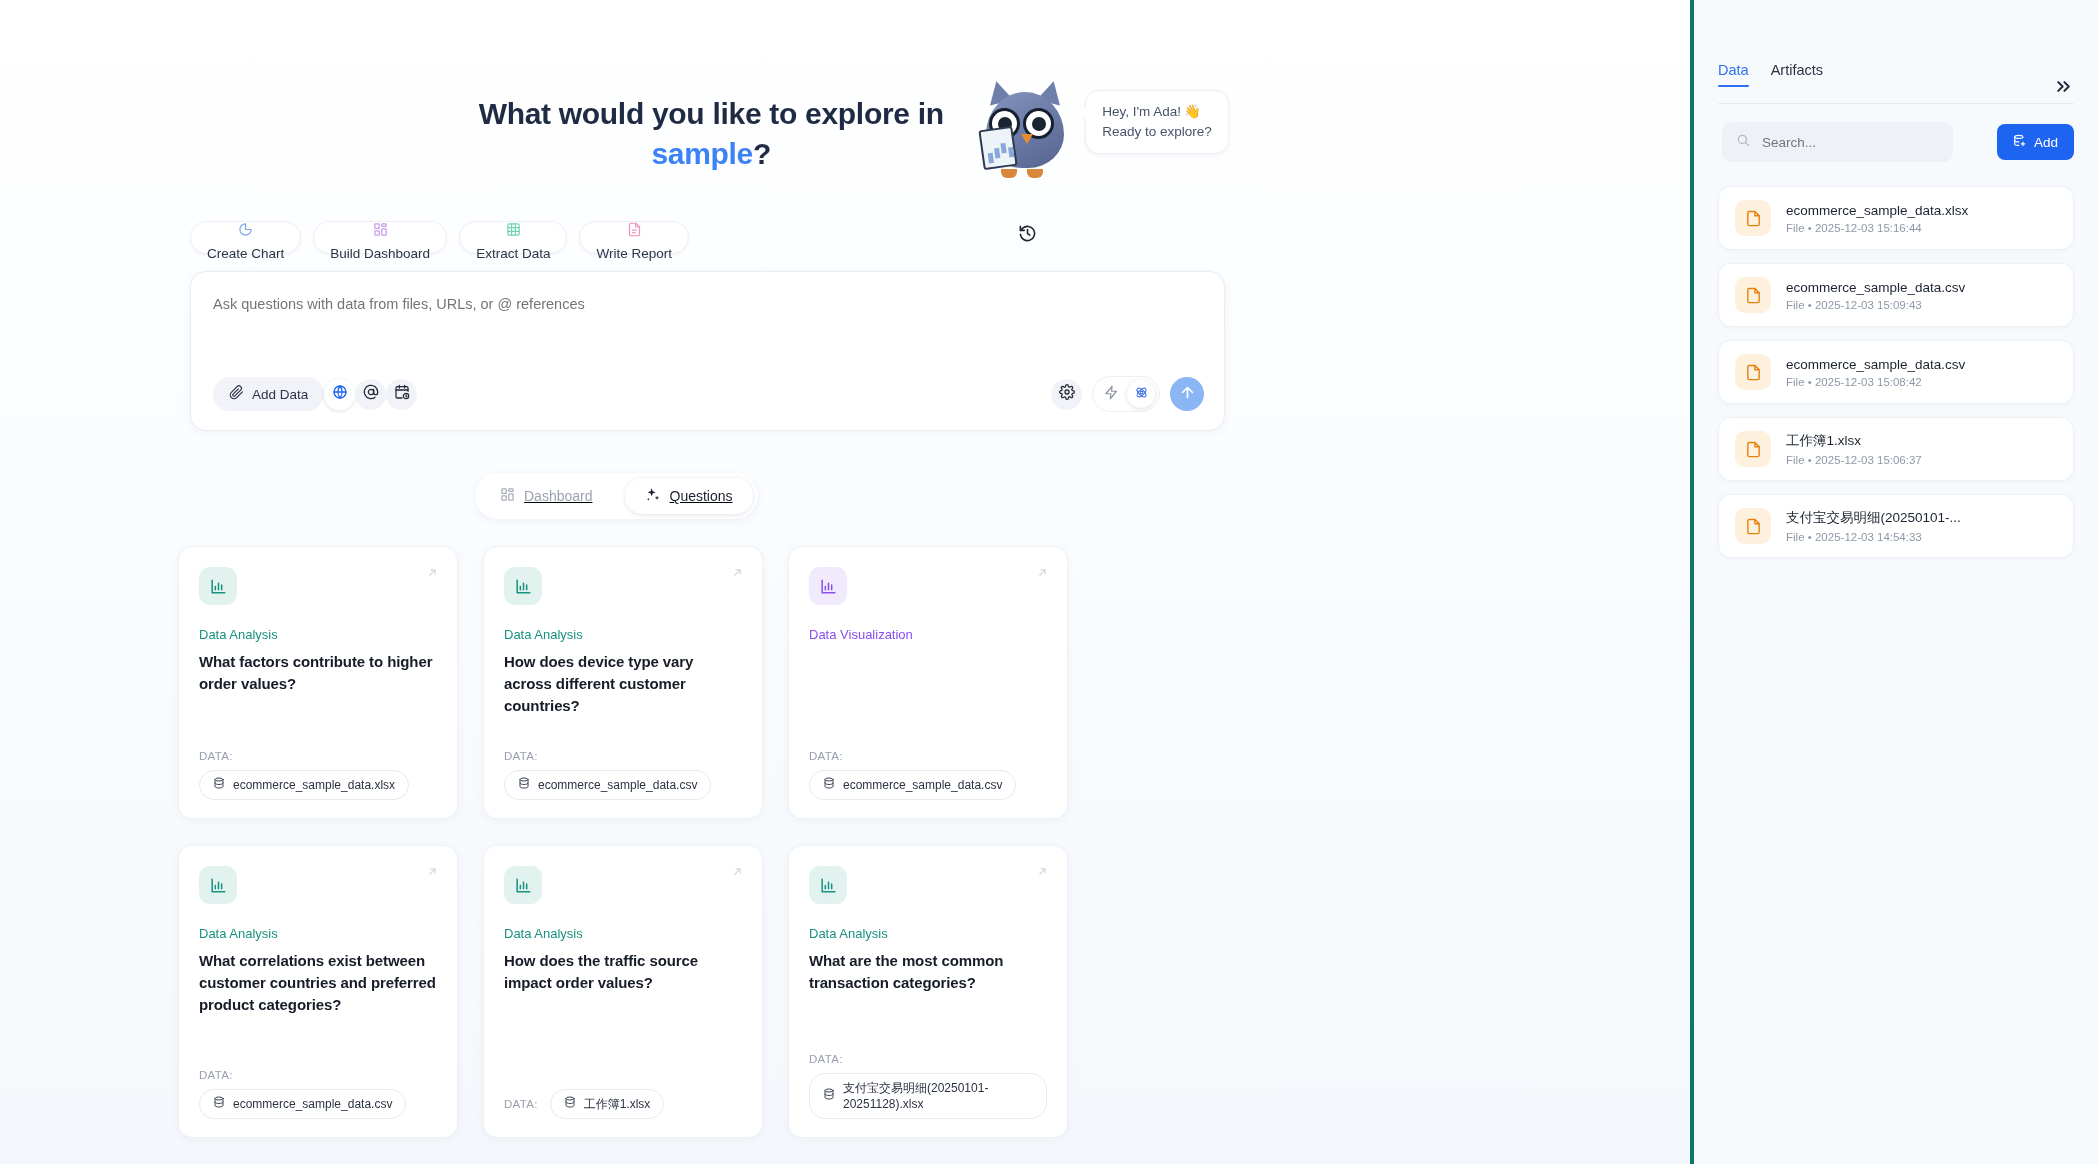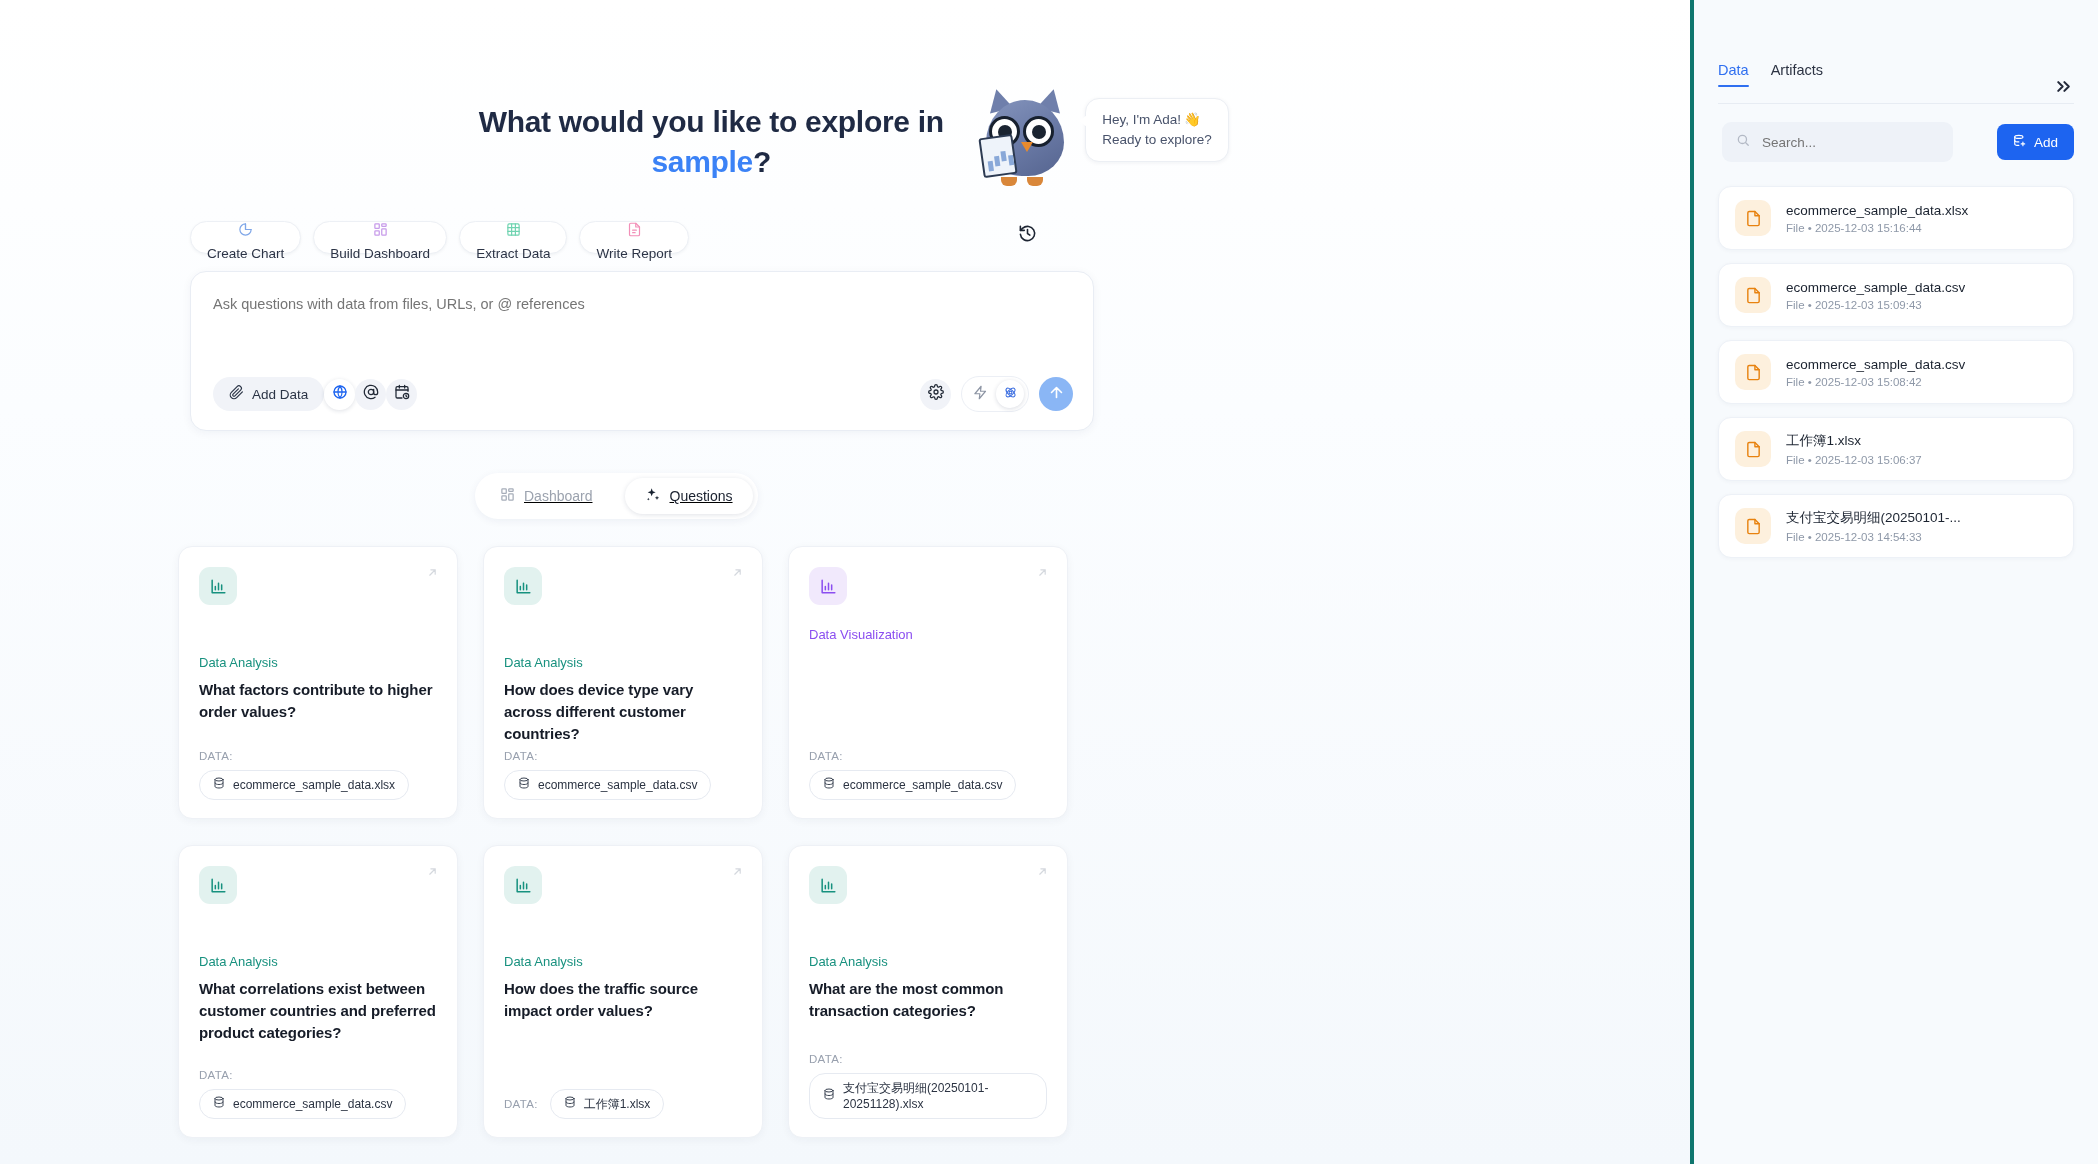--- a/index.html
+++ b/index.html
@@ -13,21 +13,21 @@
 
   
   .main {
     width: 1690px; height: 1164px;
     background: linear-gradient(180deg,#ffffff 0%,#fbfdff 35%,#f4f8fc 100%);
     position: relative;
     overflow: hidden;
   }
 
   
-  .hero { position: absolute; left: 0; top: 80px; width: 1690px; }
+  .hero { position: absolute; left: 0; top: 72px; width: 1690px; }
   .hero-inner {
     width: 1075px; margin: 0 auto;
     display: flex; align-items: flex-start; justify-content: center;
   }
   .headline {
     width: 500px;
     font-size: 30px; font-weight: 700; color: #1f2a44;
     line-height: 1.33; text-align: center; letter-spacing: -0.3px;
     padding-top: 22px;
   }
@@ -106,21 +106,21 @@
   .pill svg { display: block; }
   .history-btn {
     position: absolute; left: 1012px; top: 220px;
     width: 30px; height: 30px; display: flex; align-items: center; justify-content: center;
     cursor: pointer;
   }
 
   
   .composer {
     position: absolute; left: 190px; top: 271px;
-    width: 904px; height: 160px;
+    width: 1035px; height: 160px;
     background: #ffffff; border: 1px solid #e9edf4; border-radius: 16px;
     box-shadow: 0 2px 10px rgba(25,40,75,.05);
   }
   .composer-input {
     position: absolute; left: 22px; top: 24px; right: 22px;
     font-size: 14.5px; color: #a7aeba; border: none; outline: none; background: transparent;
     font-family: "Liberation Sans", sans-serif; width: 640px;
   }
   .composer-bar {
     position: absolute; left: 22px; right: 20px; bottom: 16px; height: 40px;
@@ -181,21 +181,21 @@
   .card.r1 { height: 273px; }
   .card.r2 { height: 293px; }
   .card-ico {
     width: 38px; height: 38px; border-radius: 11px;
     display: flex; align-items: center; justify-content: center; margin-bottom: 22px;
   }
   .card-ico.teal { background: #e2f2ef; }
   .card-ico.violet { background: #f1e9fc; }
   .card-arrow { position: absolute; right: 18px; top: 18px; opacity: .42; }
   .card-cat { font-size: 13px; margin-bottom: 9px; }
-  .card-cat.teal { color: #18917f; margin-top: 28px; }
+  .card-cat.teal { color: #18917f; }
   .card-cat.violet { color: #8b4ef0; }
   .card-q {
     font-size: 15px; font-weight: 700; color: #161c28; line-height: 1.46;
     letter-spacing: -0.1px;
   }
   .card-foot { margin-top: auto; }
   .card-foot.inline { display: flex; align-items: center; gap: 12px; }
   .data-label { font-size: 11.5px; color: #98a0ae; letter-spacing: .3px; }
   .chip {
     display: inline-flex; align-items: center; gap: 8px;

